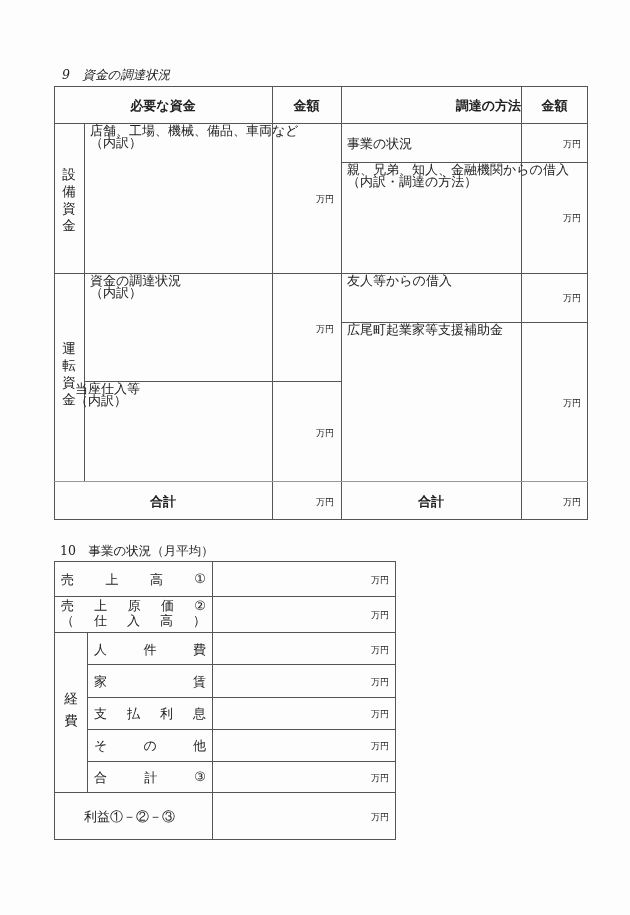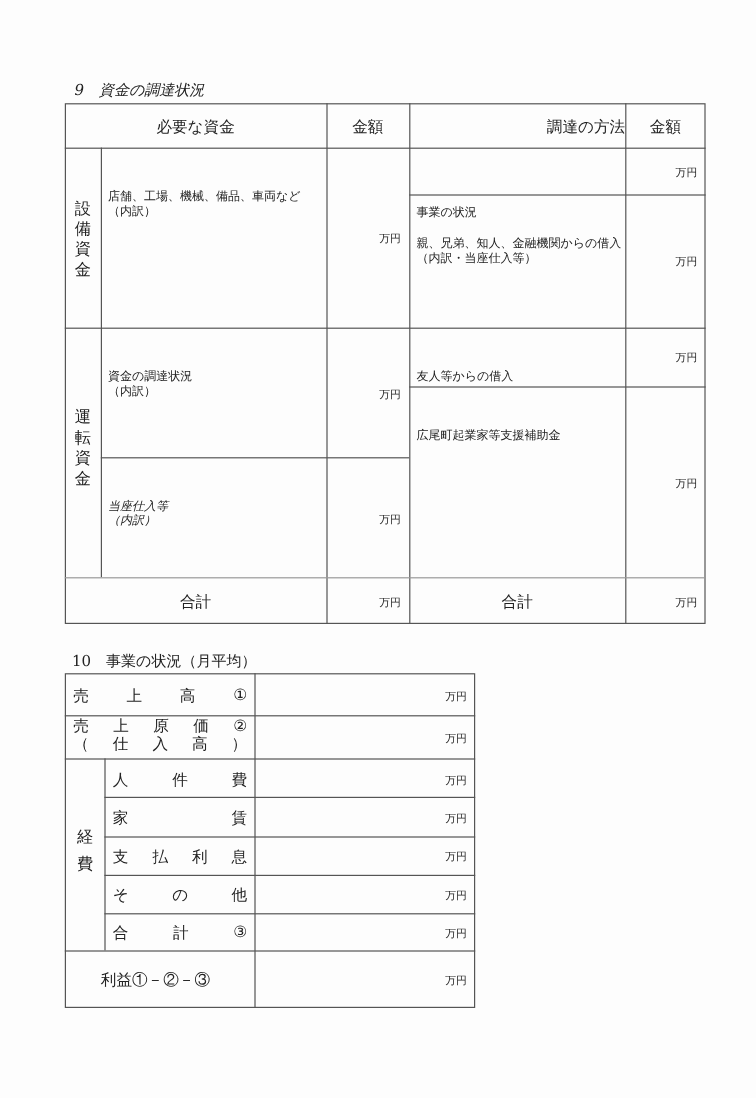--- a/index.html
+++ b/index.html
@@ -2,22 +2,22 @@
 <html><head>
 <meta charset="utf-8">
 <style>
   html, body { margin:0; padding:0; }
   body { width:630px; height:915px; background:#fdfdfd; position:relative; overflow:hidden;
          font-family:"DejaVu Serif","Liberation Serif",serif; color:#222; }
   .abs { position:absolute; box-sizing:border-box; }
   .title { font-size:12.5px; }
   .hline { position:absolute; height:0; border-top:1px solid #555; }
   .vline { position:absolute; width:0; border-left:1px solid #555; }
-  .hl { font-size:13px; text-align:center; }
-  .sm { font-size:10px; line-height:12px;margin-top:34px; }
+  .hl { font-size:13px; text-align:center;font-weight:bold; }
+  .sm { font-size:13px; line-height:12px; }
   .unit { font-size:9px; text-align:right; }
   .vert { font-size:13.5px; line-height:17px; text-align:center; width:14px; }
   .spread { display:flex; justify-content:space-between; font-size:13px; }
 </style>
 </head>
 <body>
 
 <div class="abs title" style="left:62px;top:67px;font-style:italic;">9　資金の調達状況</div>
 
 <div class="abs" style="left:54px;top:86px;width:534px;height:434px;border:1px solid #555;"></div>
@@ -55,32 +55,32 @@
   <div>運</div>
     <div>転</div>
     <div>資</div>
     <div>金</div>
 </div>
 <div class="abs sm" style="left:90px;top:275px;">
   <div>資金の調達状況</div>
   <div>（内訳）</div>
 </div>
 <div class="abs unit" style="left:272px;top:323px;width:62px;">万円</div>
-<div class="abs sm" style="left:90px;top:383px;font-style:italic;">
+<div class="abs sm" style="left:75px;top:383px;">
   <div>当座仕入等</div>
   <div>（内訳）</div>
 </div>
 <div class="abs unit" style="left:272px;top:427px;width:62px;">万円</div>
 
 <div class="abs sm" style="left:347px;top:138px;">事業の状況</div>
 <div class="abs unit" style="left:521px;top:138px;width:60px;">万円</div>
 
 <div class="abs sm" style="left:347px;top:164px;">
   <div>親、兄弟、知人、金融機関からの借入</div>
-  <div>（内訳・当座仕入等）</div>
+  <div>（内訳・調達の方法）</div>
 </div>
 <div class="abs unit" style="left:521px;top:212px;width:60px;">万円</div>
 
 <div class="abs sm" style="left:347px;top:275px;">友人等からの借入</div>
 <div class="abs unit" style="left:521px;top:292px;width:60px;">万円</div>
 
 <div class="abs sm" style="left:347px;top:324px;">広尾町起業家等支援補助金</div>
 <div class="abs unit" style="left:521px;top:397px;width:60px;">万円</div>
 
 <div class="abs hl" style="left:54px;top:493px;width:218px;">合計</div>

